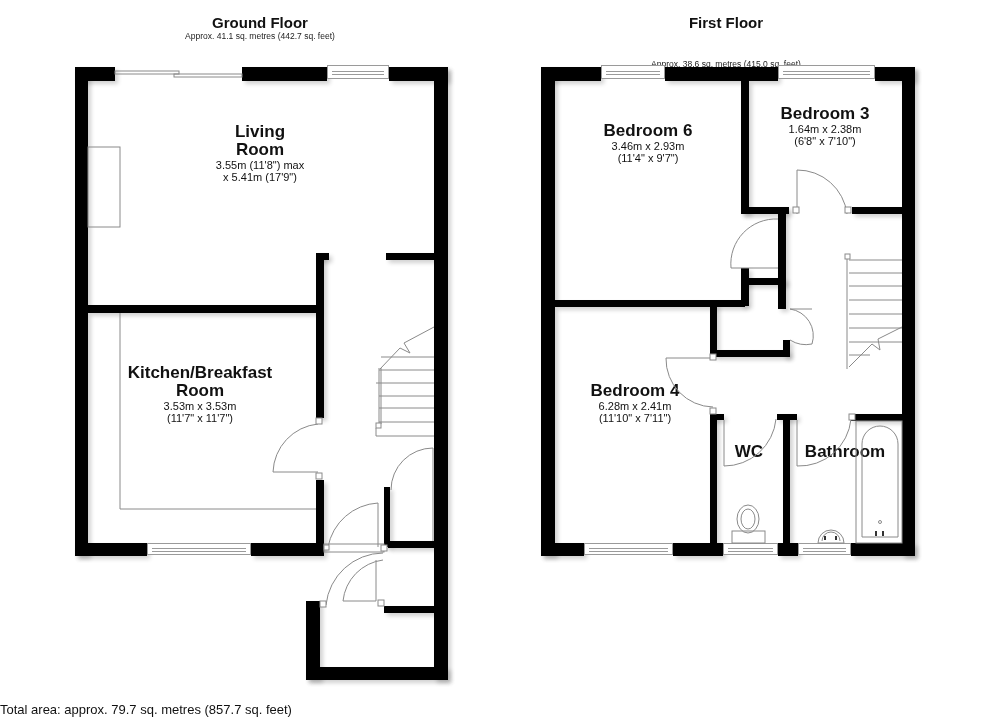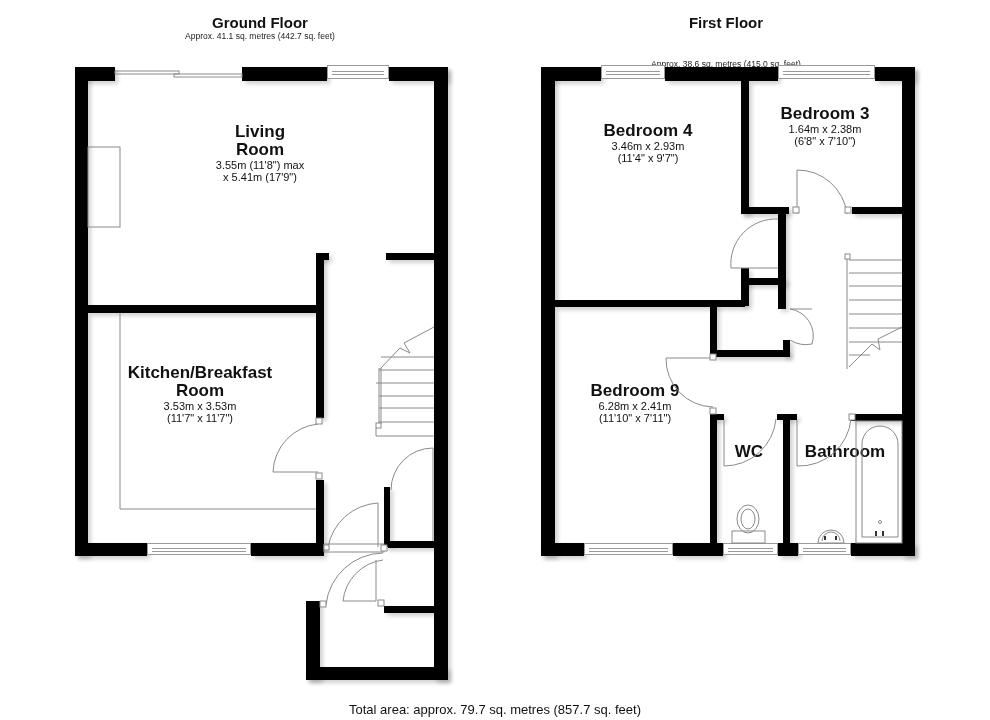--- a/index.html
+++ b/index.html
@@ -7,21 +7,21 @@
   body { position: relative; font-family: "Liberation Sans", sans-serif; color: #111; }
   .floor-title { position: absolute; text-align: center; font-weight: bold; font-size: 15px; }
   .floor-sub { position: absolute; text-align: center; font-size: 8.5px; color: #222; }
   .wall { position: absolute; background: #000; box-shadow: 3px 3px 4px rgba(0,0,0,0.18); }
   .win { position: absolute; background: #fff; border: 1px solid #9a9a9a; }
   .win::after { content: ""; position: absolute; left: 4px; right: 4px; top: 50%; height: 2px; margin-top: -1px; border-top: 1px solid #9a9a9a; border-bottom: 1px solid #9a9a9a; }
   .room-label { position: absolute; text-align: center; line-height: 1.05; }
   .room-name { font-weight: bold; font-size: 17px; display: block; }
   .room-dim { font-size: 11px; display: block; line-height: 1.1; }
   svg.overlay { position: absolute; left: 0; top: 0; width: 990px; height: 720px; pointer-events: none; }
-  .total { position: absolute; left: 0; width: 990px; top: 702px; text-align: center; font-size: 13px; }
+  .total { position: absolute; left: 0; width: 990px; top: 702px; text-align: left; font-size: 13px; }
 </style>
 </head>
 <body>
 
 <div class="floor-title" style="left:160px; top:14px; width:200px;">Ground Floor</div>
 <div class="floor-sub" style="left:140px; top:31px; width:240px;">Approx. 41.1 sq. metres (442.7 sq. feet)</div>
 
 <div class="floor-title" style="left:626px; top:14px; width:200px;">First Floor</div>
 <div class="floor-sub" style="left:606px; top:31px; width:240px;margin-top:28px;">Approx. 38.6 sq. metres (415.0 sq. feet)</div>
 
@@ -95,31 +95,31 @@
   <div class="wall" style="left:783px; top:414px; width:7px; height:132px;"></div>
   <div class="wall" style="left:851px; top:414px; width:53px; height:7px;"></div>
 
   <div class="win" style="left:601px; top:65px; width:64px; height:14px;"></div>
   <div class="win" style="left:778px; top:65px; width:97px; height:14px;"></div>
   <div class="win" style="left:584px; top:543px; width:89px; height:12px;"></div>
   <div class="win" style="left:723px; top:543px; width:55px; height:12px;"></div>
   <div class="win" style="left:798px; top:543px; width:53px; height:12px;"></div>
 
   <div class="room-label" style="left:578px; top:122px; width:140px;">
-    <span class="room-name">Bedroom 4</span>
+    <span class="room-name">Bedroom 6</span>
     <span class="room-dim">3.46m x 2.93m</span>
     <span class="room-dim">(11'4" x 9'7")</span>
   </div>
   <div class="room-label" style="left:760px; top:105px; width:130px;">
     <span class="room-name">Bedroom 3</span>
     <span class="room-dim">1.64m x 2.38m</span>
     <span class="room-dim">(6'8" x 7'10")</span>
   </div>
   <div class="room-label" style="left:565px; top:382px; width:140px;">
-    <span class="room-name">Bedroom 9</span>
+    <span class="room-name">Bedroom 4</span>
     <span class="room-dim">6.28m x 2.41m</span>
     <span class="room-dim">(11'10" x 7'11")</span>
   </div>
   <div class="room-label" style="left:724px; top:443px; width:50px;">
     <span class="room-name">WC</span>
   </div>
   <div class="room-label" style="left:800px; top:443px; width:90px;">
     <span class="room-name">Bathroom</span>
   </div>
 </div>

